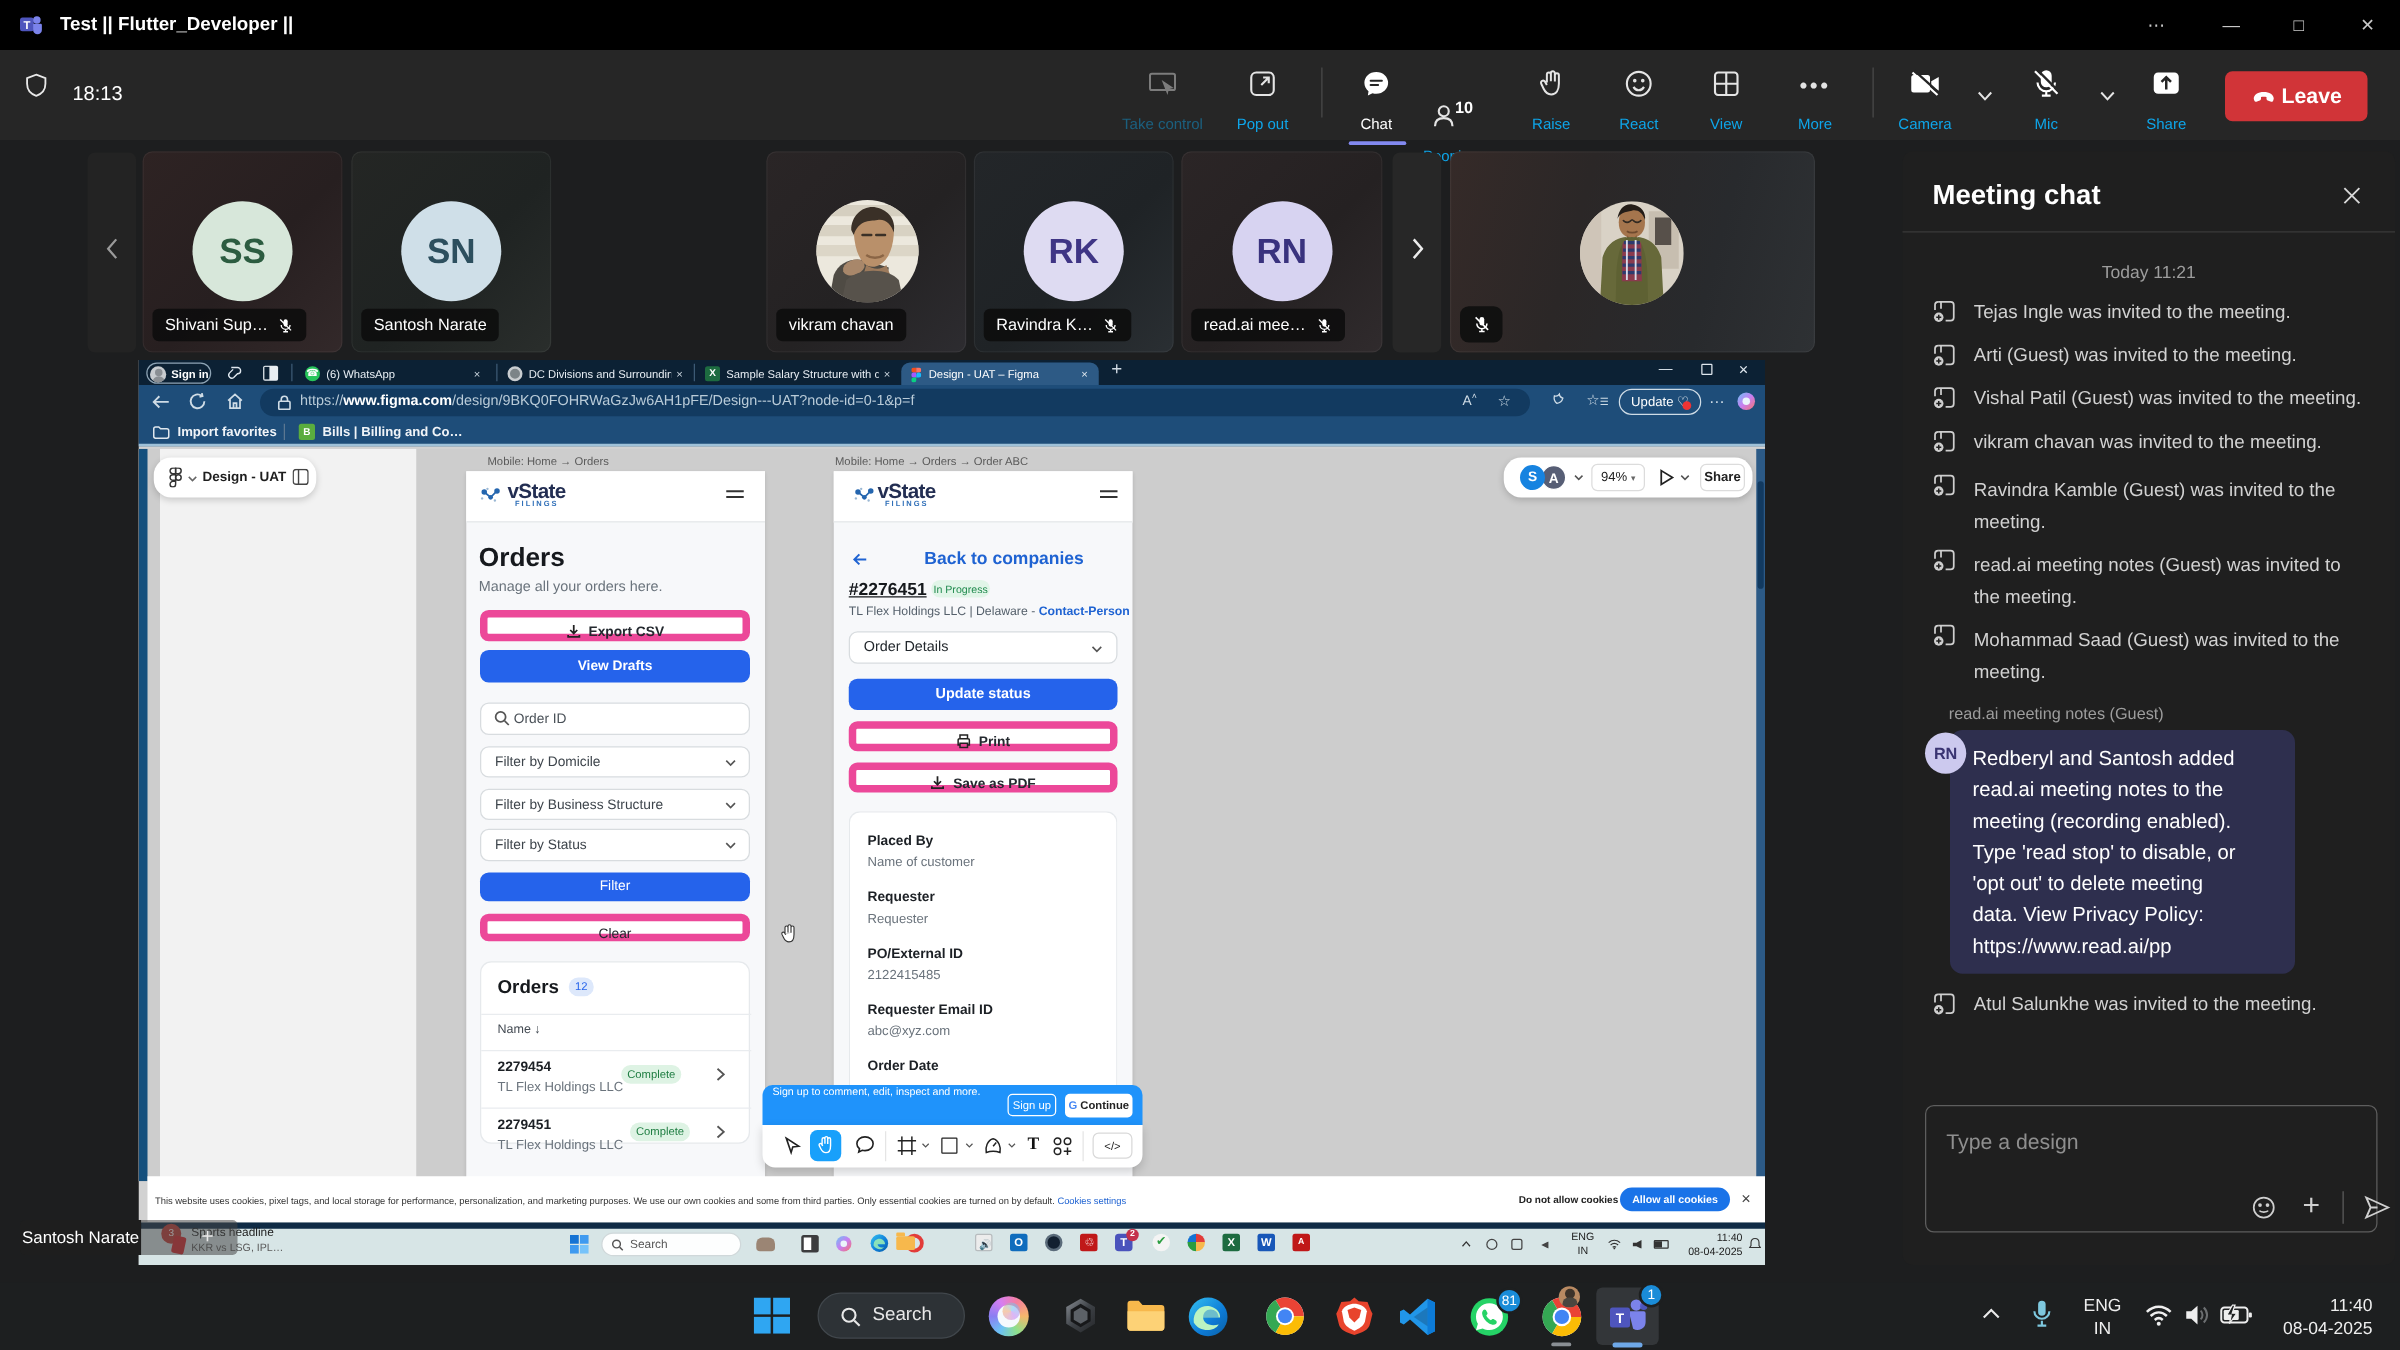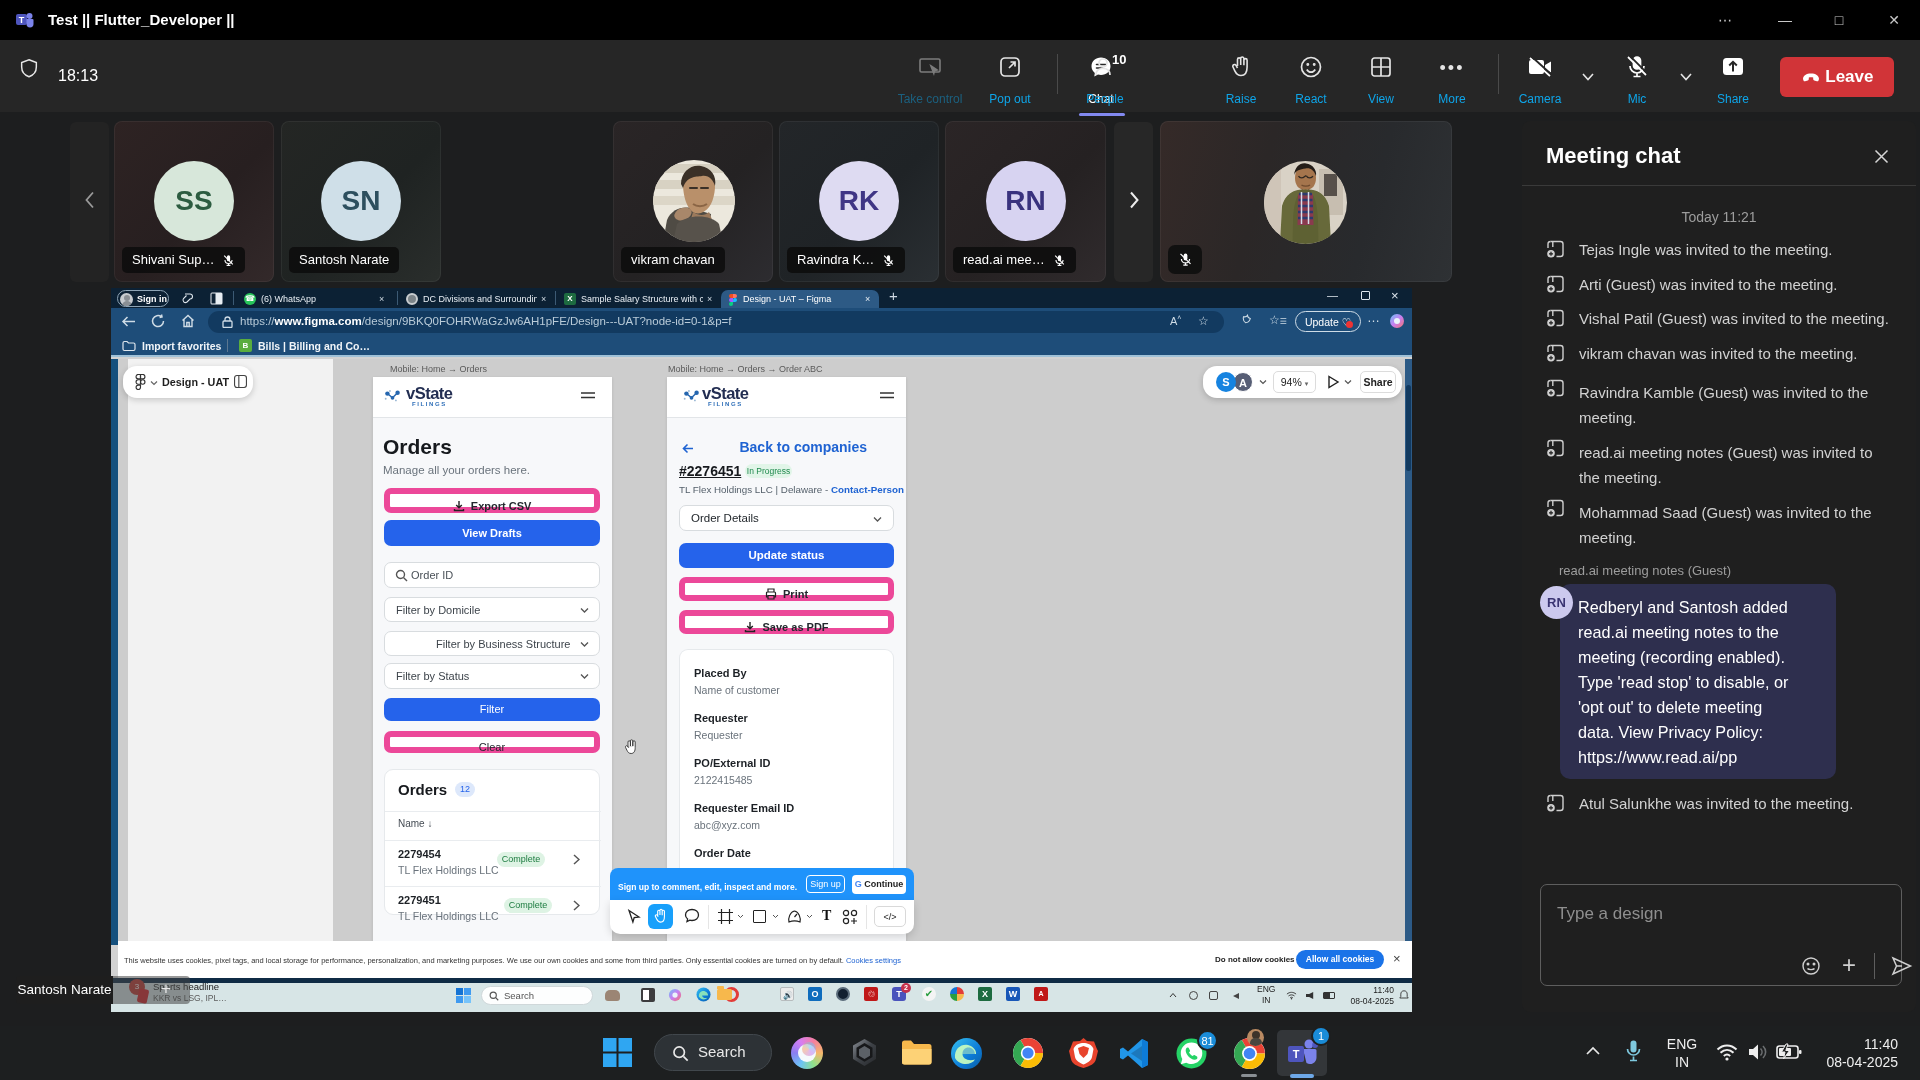--- a/index.html
+++ b/index.html
@@ -91,21 +91,21 @@
     </div>
     <div class="tsep" style="left:1057px"></div>
     <div class="tbtn" style="left:1068px;">
       <svg width="26" height="26" viewBox="0 0 26 26">
           <path d="M13 3.5 C7.5 3.5 3.5 7.4 3.5 12.2 C3.5 14.9 4.8 17.3 6.8 18.9 L6.3 22.4 L10 20.6 C11 20.9 12 21 13 21 C18.5 21 22.5 17 22.5 12.2 C22.5 7.4 18.5 3.5 13 3.5 Z" fill="#fff"></path>
           <path d="M8.5 10.5 H17.5 M8.5 14 H14.5" stroke="#262626" stroke-width="1.6" stroke-linecap="round"></path>
         </svg>
       <div class="lbl" style="color:#fff">Chat</div>
       <div class="abs" style="left:11px;top:63px;width:46px;height:3px;border-radius:2px;background:#8289f0"></div>
     </div>
-    <div class="tbtn" style="left:1072px;">
+    <div class="tbtn" style="left:1124px;margin-top:26px;">
       <svg width="26" height="26" viewBox="0 0 26 26" fill="none" stroke="#e4e4e4" stroke-width="1.7">
           <circle cx="11" cy="9" r="4"></circle>
           <path d="M4 21 C4 16.5 7 14.5 11 14.5 C15 14.5 18 16.5 18 21"></path>
         </svg>
       <div class="abs" style="left:40px;top:2px;color:#fff;font-size:13px;font-weight:bold;">10</div>
       <div class="lbl">People</div>
     </div>
     <div class="tbtn" style="left:1208px;">
       <svg width="26" height="26" viewBox="0 0 26 26" fill="none" stroke="#e4e4e4" stroke-width="1.6">
           <path d="M9.5 12 V5.5 a1.6 1.6 0 0 1 3.2 0 V11 M12.7 11 V4.6 a1.6 1.6 0 0 1 3.2 0 V11 M15.9 11.2 V6.2 a1.6 1.6 0 0 1 3.2 0 V13 C19.1 18 17 21.5 13 21.5 C9.5 21.5 8.2 19.8 6.8 16.8 L5 13 a1.7 1.7 0 0 1 3 -1.6 l1.5 2.6"></path>
@@ -422,21 +422,21 @@
               <path d="M6 1 V7.5 M3.2 5 L6 7.8 L8.8 5 M1.5 9 V10.5 H10.5 V9"></path>
             </svg>&nbsp; Export CSV</div>
         <div class="btn blue" style="left:11px;top:143px;width:216px;height:26px;line-height:26px;">View Drafts</div>
         <div class="inp" style="left:11px;top:185px;width:216px;height:26px;line-height:25px;"><svg style="vertical-align:-3px;margin-left:10px;" width="13" height="13" viewBox="0 0 13 13" fill="none" stroke="#555" stroke-width="1.4">
               <circle cx="5.5" cy="5.5" r="4"></circle>
               <path d="M8.7 8.7 L12 12"></path>
             </svg>&nbsp;<span style="color:#495057;">Order ID</span></div>
         <div class="inp" style="left:11px;top:220px;width:216px;height:25px;line-height:24px;"><span style="margin-left:11px;color:#3d444b;">Filter by Domicile</span><svg class="abs" style="right:10px;top:9px" width="9" height="7" viewBox="0 0 9 7" fill="none" stroke="#555" stroke-width="1.3">
               <path d="M1 1.5 L4.5 5 L8 1.5"></path>
             </svg></div>
-        <div class="inp" style="left:11px;top:254px;width:216px;height:25px;line-height:24px;padding-left:40px;"><span style="margin-left:11px;color:#3d444b;">Filter by Business Structure</span><svg class="abs" style="right:10px;top:9px" width="9" height="7" viewBox="0 0 9 7" fill="none" stroke="#555" stroke-width="1.3">
+        <div class="inp" style="left:11px;top:254px;width:216px;height:25px;line-height:24px;"><span style="margin-left:11px;color:#3d444b;">Filter by Business Structure</span><svg class="abs" style="right:10px;top:9px" width="9" height="7" viewBox="0 0 9 7" fill="none" stroke="#555" stroke-width="1.3">
               <path d="M1 1.5 L4.5 5 L8 1.5"></path>
             </svg></div>
         <div class="inp" style="left:11px;top:286px;width:216px;height:26px;line-height:25px;"><span style="margin-left:11px;color:#3d444b;">Filter by Status</span><svg class="abs" style="right:10px;top:9px" width="9" height="7" viewBox="0 0 9 7" fill="none" stroke="#555" stroke-width="1.3">
               <path d="M1 1.5 L4.5 5 L8 1.5"></path>
             </svg></div>
         <div class="btn blue" style="left:11px;top:321px;width:216px;height:23px;line-height:23px;font-weight:normal;">Filter</div>
         <div class="btn white" style="left:11px;top:354px;width:216px;height:22px;line-height:21px;font-weight:normal;">Clear</div>
         <div class="abs" style="left:11px;top:392px;width:216px;height:146px;background:#fff;border:1px solid #e6e9ec;border-radius:9px;">
           <div class="abs" style="left:13px;top:11px;font-size:15px;font-weight:bold;color:#16191d;">Orders</div>
           <div class="abs" style="left:70px;top:12px;width:20px;height:15px;background:#dde8fb;border-radius:8px;color:#2563eb;font-size:9px;text-align:center;line-height:15px;">12</div>
@@ -503,21 +503,21 @@
           <div class="abs" style="left:14px;top:169px;font-size:10.5px;color:#6a737c;">abc@xyz.com</div>
           <div class="abs" style="left:14px;top:197px;font-size:11px;font-weight:bold;color:#1c2025;">Order Date</div>
         </div>
       </div>
 
       <svg class="abs" style="left:512px;top:380px" width="16" height="17" viewBox="0 0 16 17">
           <path d="M5 8 V3 a1.2 1.2 0 0 1 2.4 0 V7 M7.4 7 V2 a1.2 1.2 0 0 1 2.4 0 V7 M9.8 7.2 V3 a1.2 1.2 0 0 1 2.4 0 V8.5 C12.2 12 11 14.5 8.2 14.5 C5.8 14.5 4.9 13.3 3.9 11.2 L2.5 8.3 a1.2 1.2 0 0 1 2.1 -1.1 l0.9 1.6" fill="#fff" stroke="#333" stroke-width="0.9"></path>
         </svg>
 
       <div class="abs" style="left:499px;top:509px;width:304px;height:32px;background:#1f93fb;border-radius:8px 8px 0 0;">
-        <div class="abs" style="left:8px;top:14px;color:#fff;font-size:8.5px;font-weight:bold;white-space:nowrap;">Sign up to comment, edit, inspect and more.</div>
+        <div class="abs" style="left:8px;top:0;color:#fff;font-size:8.5px;font-weight:normal;white-space:nowrap;">Sign up to comment, edit, inspect and more.</div>
         <div class="abs" style="left:196px;top:7px;width:39px;height:18px;border:1px solid #fff;border-radius:4px;color:#fff;font-size:9px;text-align:center;line-height:17px;white-space:nowrap;">Sign up</div>
         <div class="abs" style="left:242px;top:7px;width:54px;height:19px;background:#fff;border-radius:4px;font-size:9px;color:#222;text-align:center;line-height:18px;font-weight:bold;white-space:nowrap;"><span style="color:#4285f4">G</span> Continue</div>
       </div>
       <div class="abs" style="left:499px;top:541px;width:304px;height:34px;background:#fff;border-radius:0 0 10px 10px;box-shadow:0 3px 8px rgba(0,0,0,0.15);">
         <svg class="abs" style="left:17px;top:9px" width="14" height="15" viewBox="0 0 14 15" fill="none" stroke="#222" stroke-width="1.3">
             <path d="M2 1.5 L12 8 L7.2 8.6 L5.9 13 Z"></path>
           </svg>
         <div class="abs" style="left:38px;top:4px;width:25px;height:25px;background:#18a0fb;border-radius:6px;">
             <svg class="abs" style="left:5px;top:4px" width="15" height="17" viewBox="0 0 16 17" fill="none" stroke="#fff" stroke-width="1.2">
               <path d="M5 8 V3 a1.2 1.2 0 0 1 2.4 0 V7 M7.4 7 V2 a1.2 1.2 0 0 1 2.4 0 V7 M9.8 7.2 V3 a1.2 1.2 0 0 1 2.4 0 V8.5 C12.2 12 11 14.5 8.2 14.5 C5.8 14.5 4.9 13.3 3.9 11.2 L2.5 8.3 a1.2 1.2 0 0 1 2.1 -1.1 l0.9 1.6"></path>

